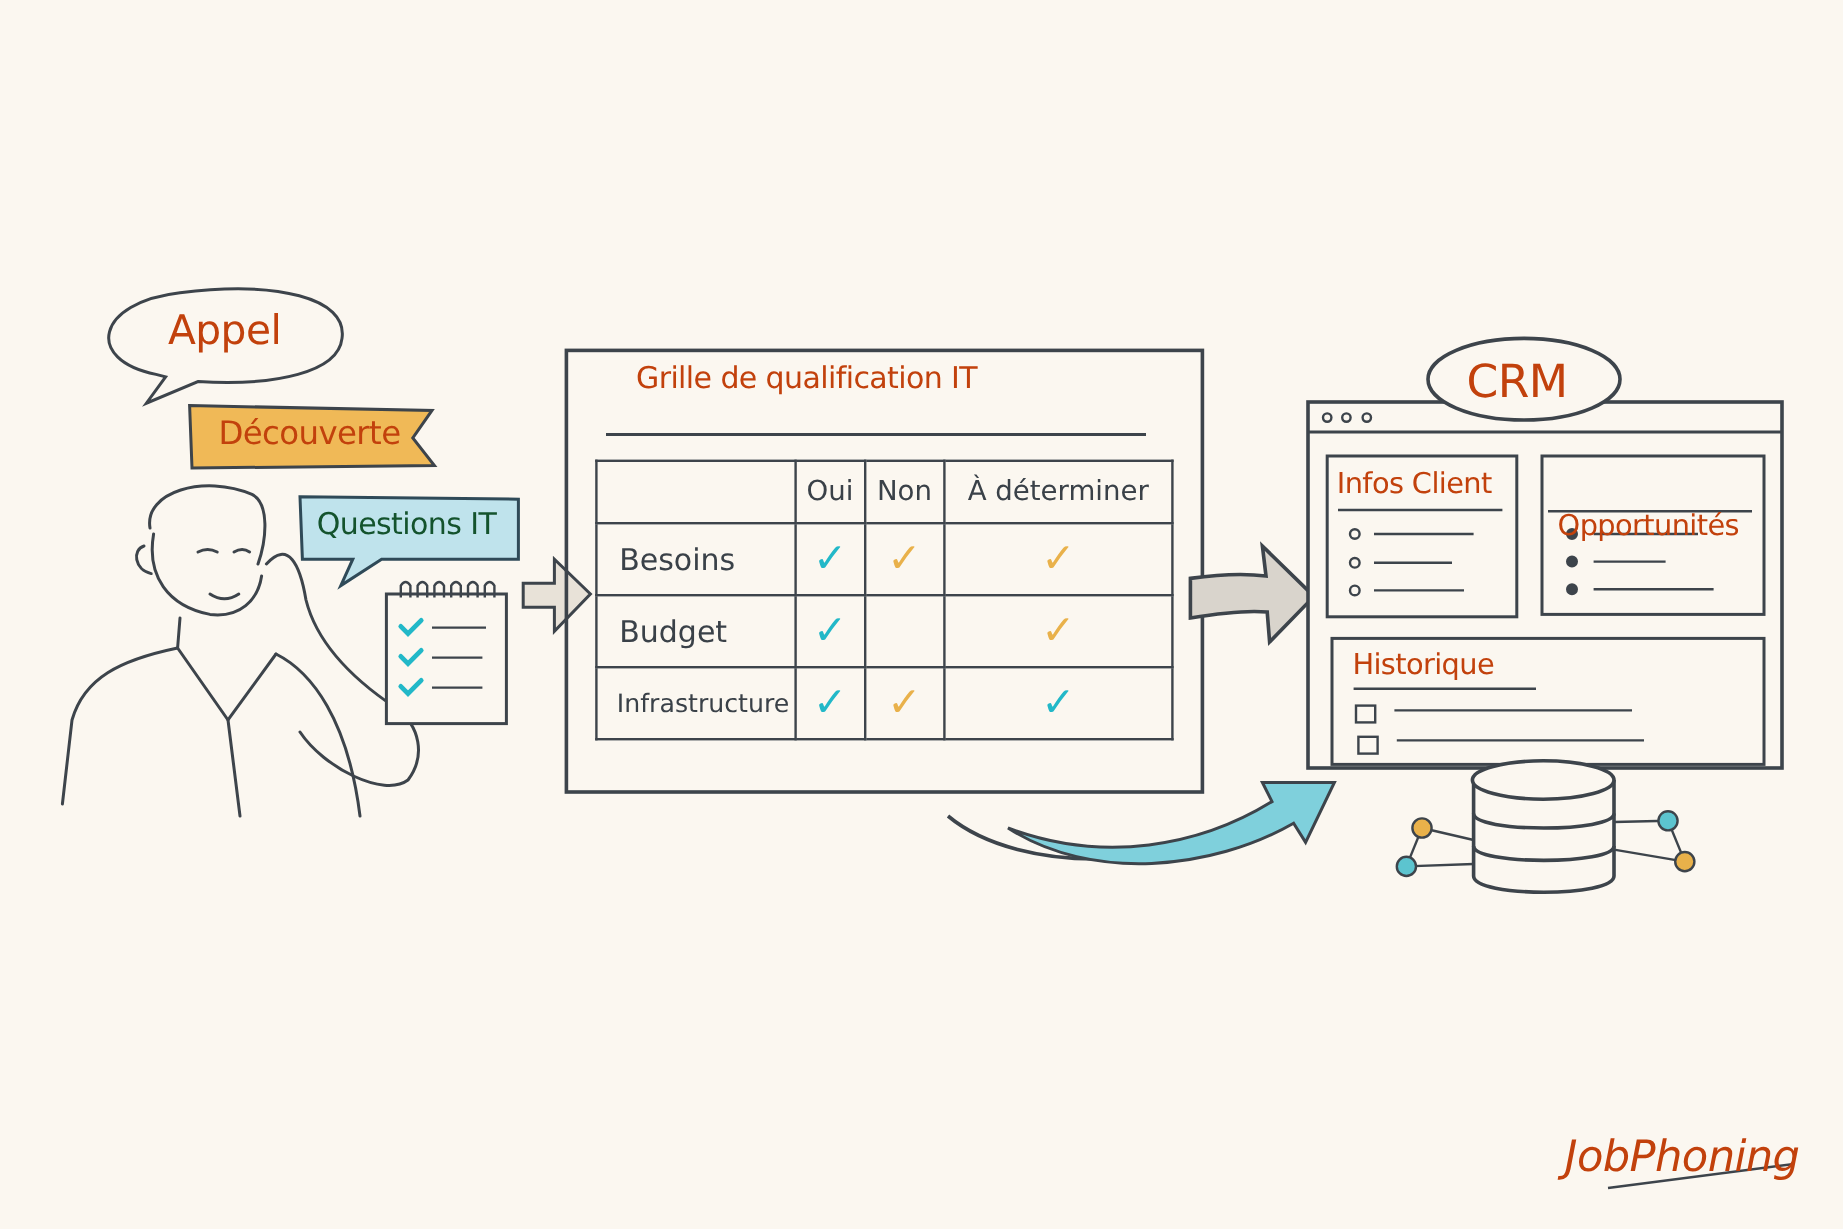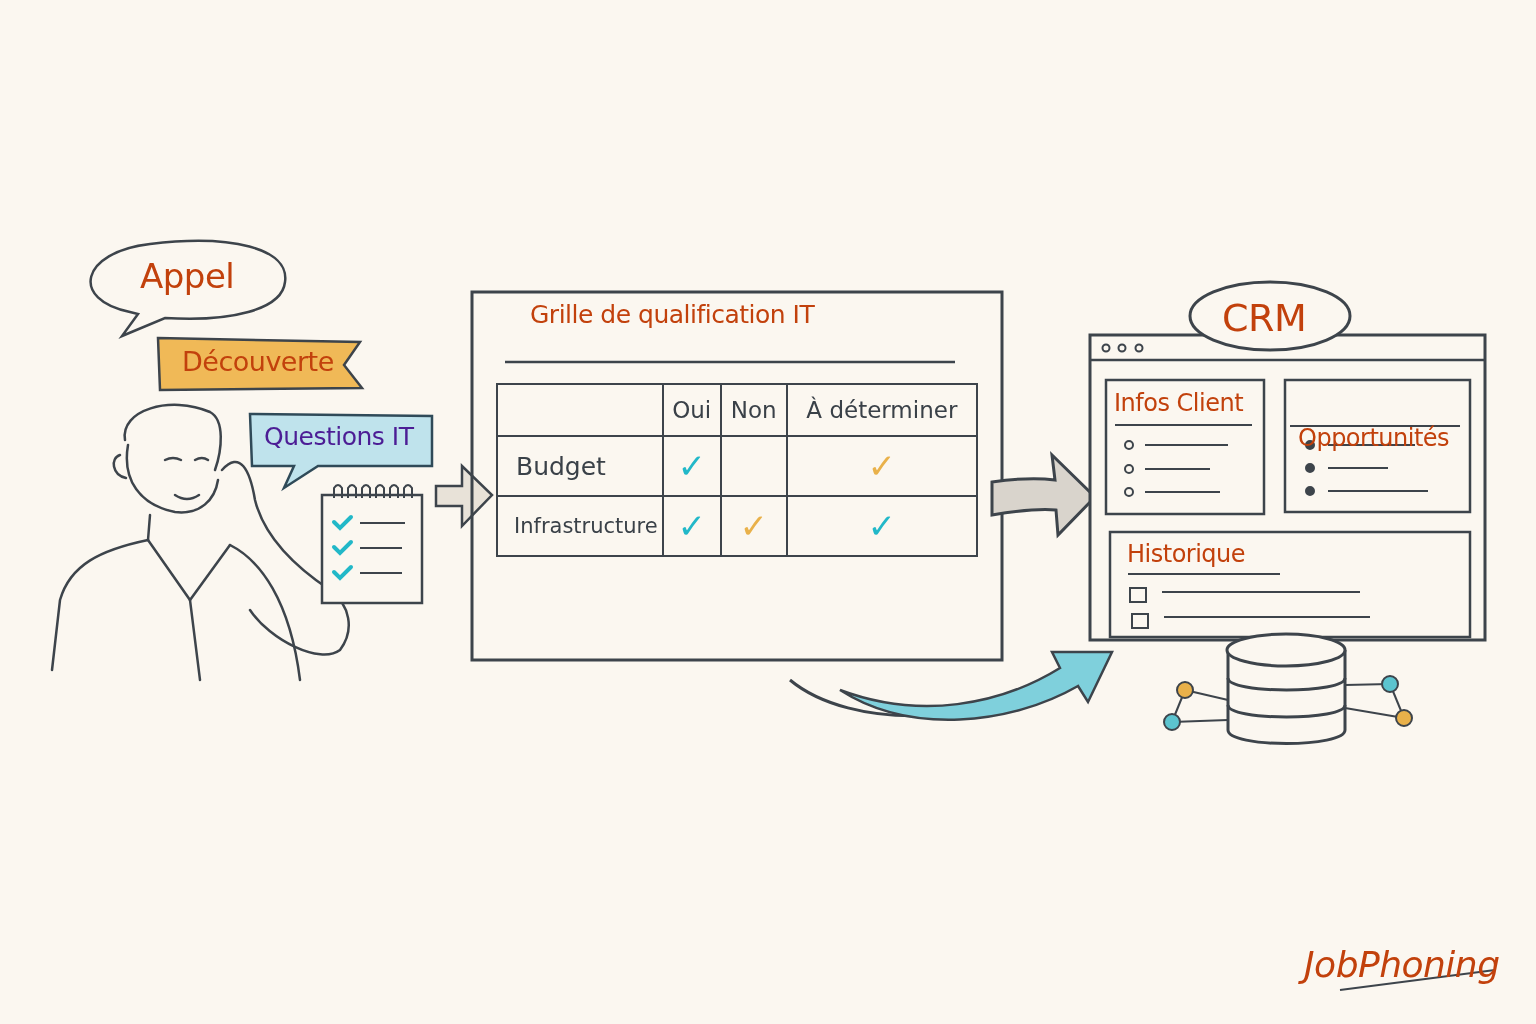--- a/index.html
+++ b/index.html
@@ -12,21 +12,21 @@
   }
   .abs { position: absolute; }
   svg { position: absolute; left: 0; top: 0; }
   .hand { font-family: "DejaVu Sans", sans-serif; color: #c2410c; letter-spacing: -0.5px; }
 
   
   .appel-text { left: 140px; top: 256px; font-size: 34px; }
   .banner-text { left: 182px; top: 346px; font-size: 27px; }
 
   
-  .qit-text { left: 264px; top: 422px; font-size: 25px; color: #4c1d95; }
+  .qit-text { left: 264px; top: 422px; font-size: 25px; color: #14532d; }
 
   
   .grid-title { left: 530px; top: 300px; font-size: 25px; }
   table.grid {
     position: absolute; left: 496px; top: 383px;
     border-collapse: collapse; width: 482px;
   }
   table.grid td, table.grid th {
     border: 2.5px solid #3d444b;
     height: 50px; padding: 4px; text-align: center;
@@ -178,20 +178,26 @@
 
 <table class="grid">
   <tbody>
       <tr>
     <th></th>
     <th>Oui</th>
     <th>Non</th>
     <th>À déterminer</th>
   </tr>
   <tr>
+    <td class="row-label">Besoins</td>
+    <td><span class="check teal">✓</span></td>
+    <td><span class="check amber">✓</span></td>
+    <td><span class="check amber">✓</span></td>
+  </tr>
+  <tr>
     <td class="row-label">Budget</td>
     <td><span class="check teal">✓</span></td>
     <td></td>
     <td><span class="check amber">✓</span></td>
   </tr>
   <tr>
     <td class="row-label small">Infrastructure</td>
     <td><span class="check teal">✓</span></td>
     <td><span class="check amber">✓</span></td>
     <td><span class="check teal">✓</span></td>

